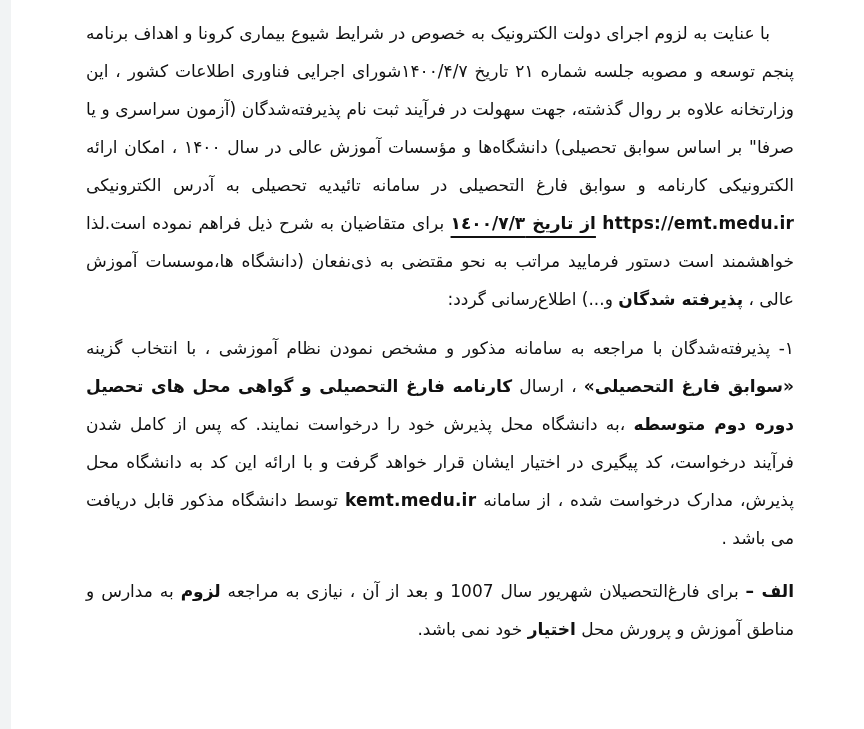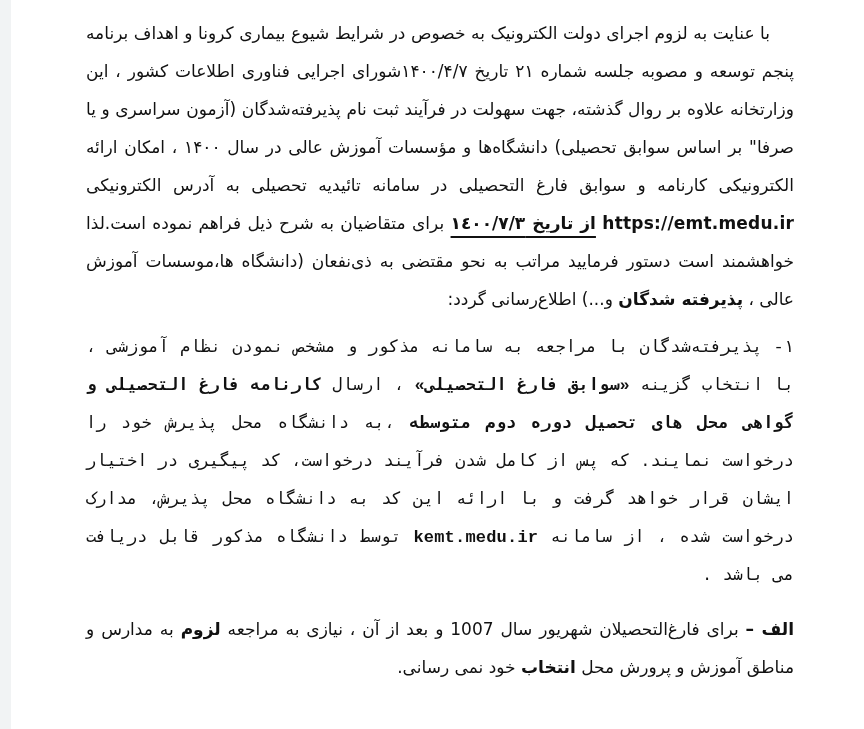--- a/index.html
+++ b/index.html
@@ -36,21 +36,20 @@
     margin: 0 0 17px 0;
   }
   .para {
     margin: 0 0 11px 6px;
   }
   .para.intro {
     text-indent: 24px;
   }
   .para.item {
     margin-bottom: 15px;
-    font-family: Liberation Mono, monospace;
   }
   .para.note {
     margin-bottom: 0;
   }
   .b {
     font-weight: bold;
   }
   .u {
     font-weight: bold;
     text-decoration: underline;
@@ -69,15 +68,15 @@
 
 <div class="edge-strip"></div>
 
 <div class="doc">
 
 
   <p class="para intro"><span>با عنایت به لزوم اجرای دولت الکترونیک به خصوص در شرایط شیوع بیماری کرونا و اهداف برنامه پنجم توسعه و مصوبه جلسه شماره ۲۱ تاریخ ۱۴۰۰/۴/۷شورای اجرایی فناوری اطلاعات کشور ، این وزارتخانه علاوه بر روال گذشته، جهت سهولت در فرآیند ثبت نام پذیرفته‌شدگان (آزمون سراسری و یا صرفا" بر اساس سوابق تحصیلی)  دانشگاه‌ها و مؤسسات آموزش عالی در سال ۱۴۰۰ ، امکان ارائه الکترونیکی کارنامه و سوابق فارغ التحصیلی در سامانه تائیدیه تحصیلی به آدرس الکترونیکی </span><span class="ltr">https://emt.medu.ir</span><span> </span><span class="u">از تاریخ ١٤٠٠/٧/٣</span><span> برای متقاضیان به شرح ذیل فراهم نموده است.لذا خواهشمند است دستور فرمایید مراتب به نحو مقتضی به ذی‌نفعان (دانشگاه ها،موسسات آموزش عالی ، </span><span class="b">پذیرفته شدگان</span><span> و...) اطلاع‌رسانی گردد:</span></p>
 
   <p class="para item"><span>۱- پذیرفته‌شدگان  با مراجعه به سامانه مذکور  و مشخص نمودن  نظام آموزشی ، با انتخاب گزینه </span><span class="b">«سوابق فارغ التحصیلی»</span><span> ، ارسال </span><span class="b">کارنامه فارغ التحصیلی و گواهی محل های تحصیل دوره دوم متوسطه</span><span> ،به دانشگاه محل پذیرش خود را درخواست نمایند. که پس از کامل شدن فرآیند درخواست، کد پیگیری در اختیار ایشان قرار خواهد گرفت و با ارائه این کد به دانشگاه محل پذیرش، مدارک درخواست شده ، از سامانه  </span><span class="ltr">kemt.medu.ir</span><span> توسط دانشگاه مذکور قابل دریافت می باشد .</span></p>
 
-  <p class="para note"><span class="b">الف –</span><span> برای فارغ‌التحصیلان شهریور سال 1007 و بعد از آن ، نیازی به مراجعه </span><span class="b">لزوم</span><span> به مدارس و مناطق آموزش و پرورش  محل </span><span class="b">انتخاب</span><span> خود نمی رسانی.</span></p>
+  <p class="para note"><span class="b">الف –</span><span> برای فارغ‌التحصیلان شهریور سال 1007 و بعد از آن ، نیازی به مراجعه </span><span class="b">لزوم</span><span> به مدارس و مناطق آموزش و پرورش  محل </span><span class="b">اختیار</span><span> خود نمی باشد.</span></p>
 
 </div>
 
 </body></html>

